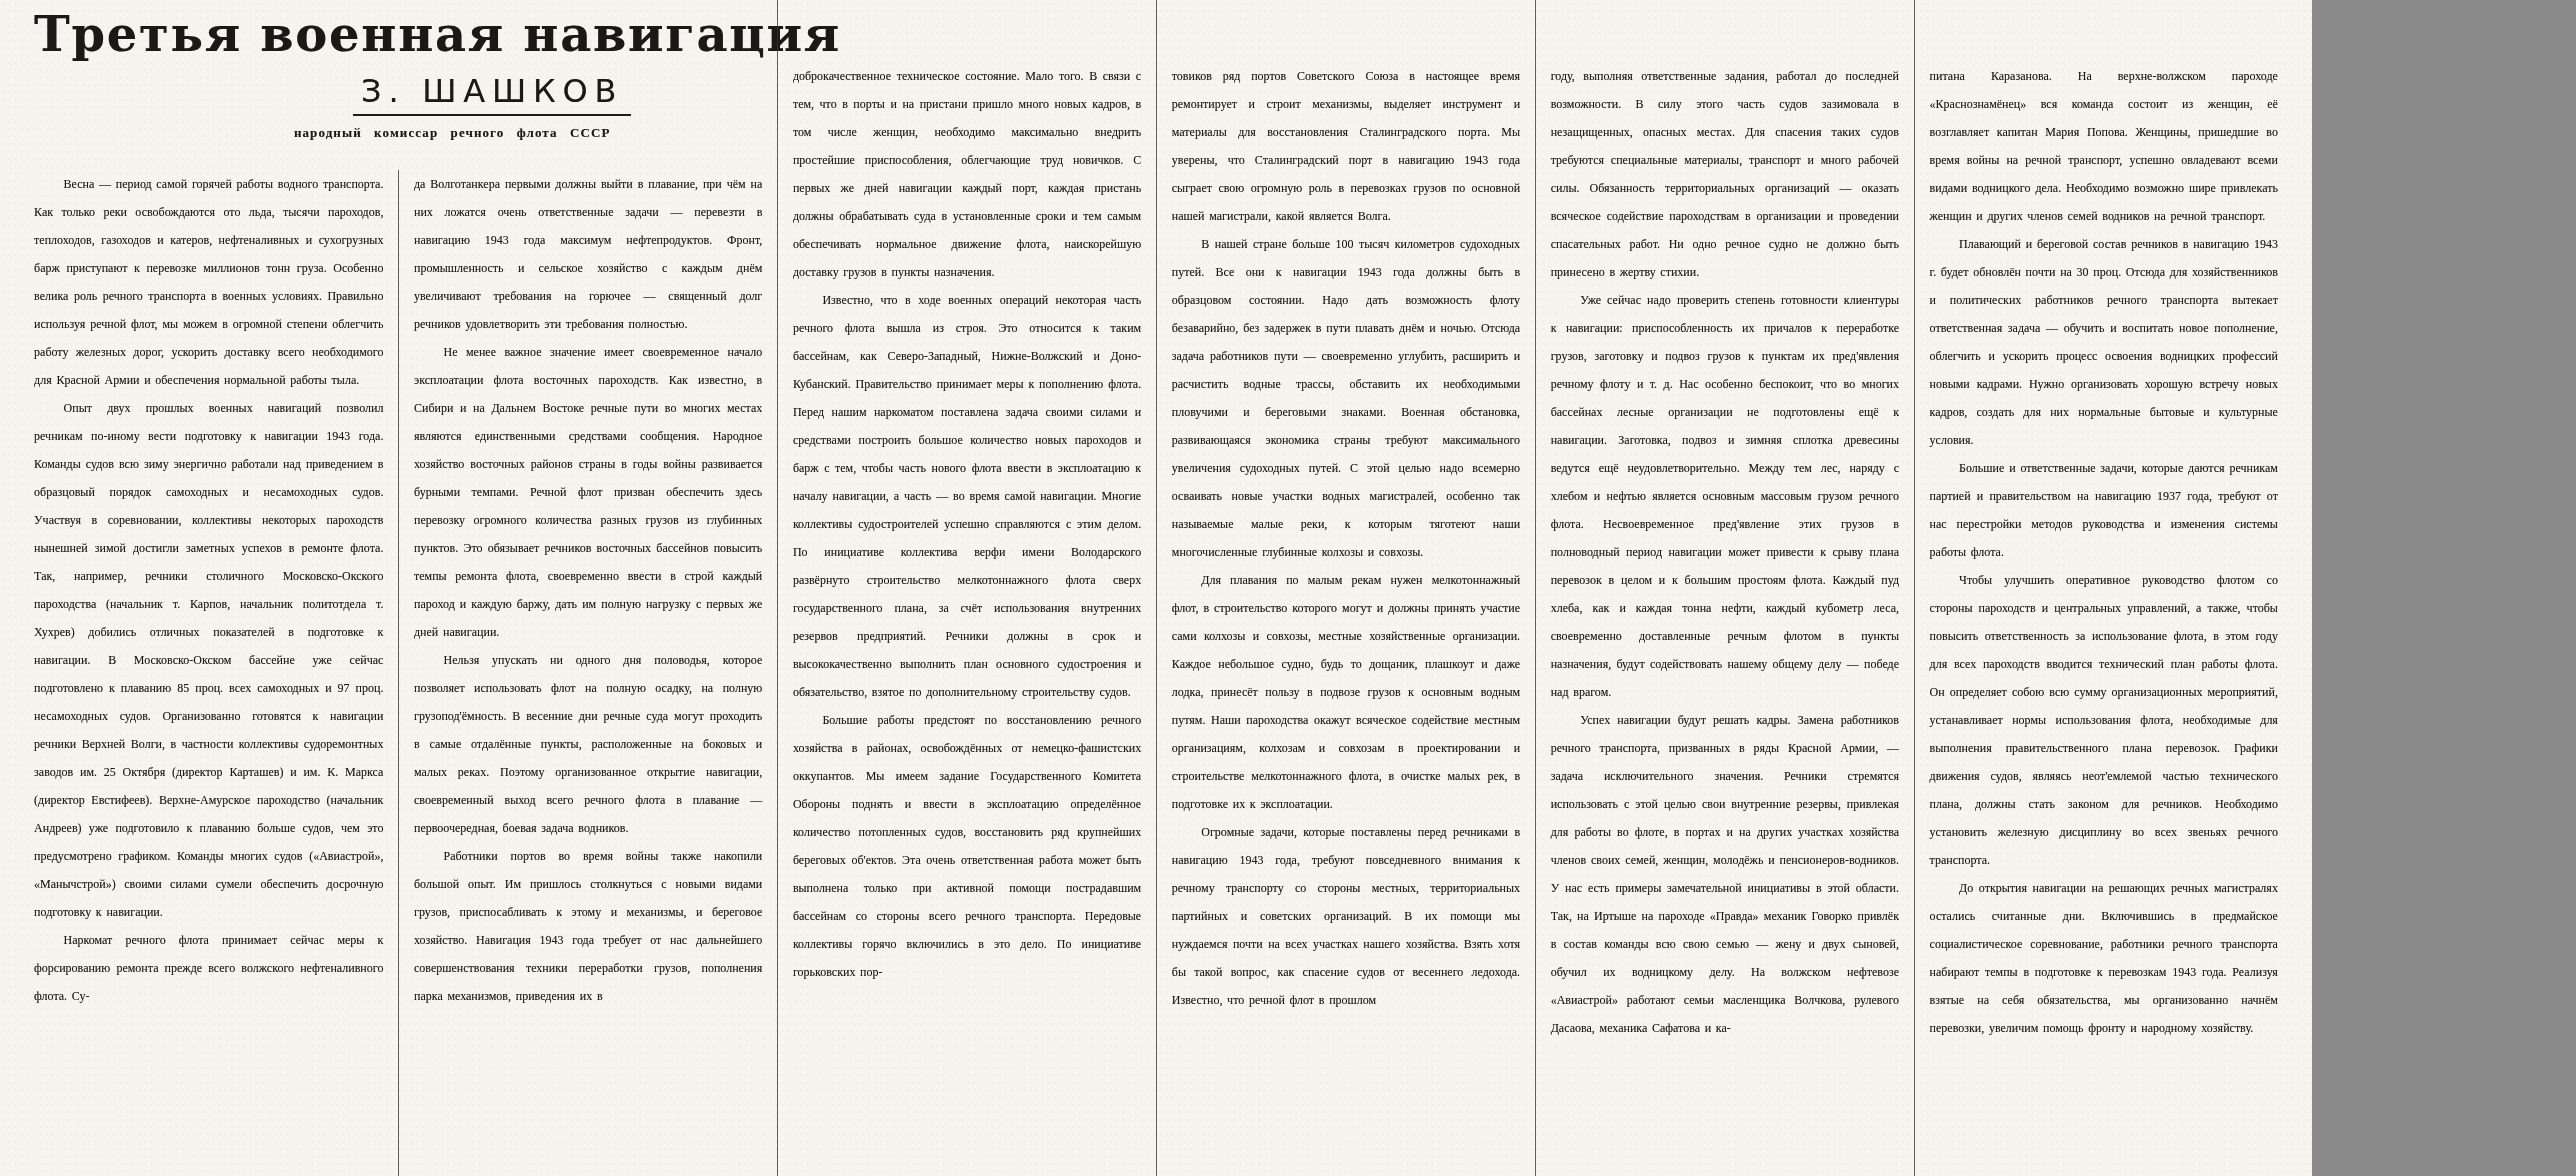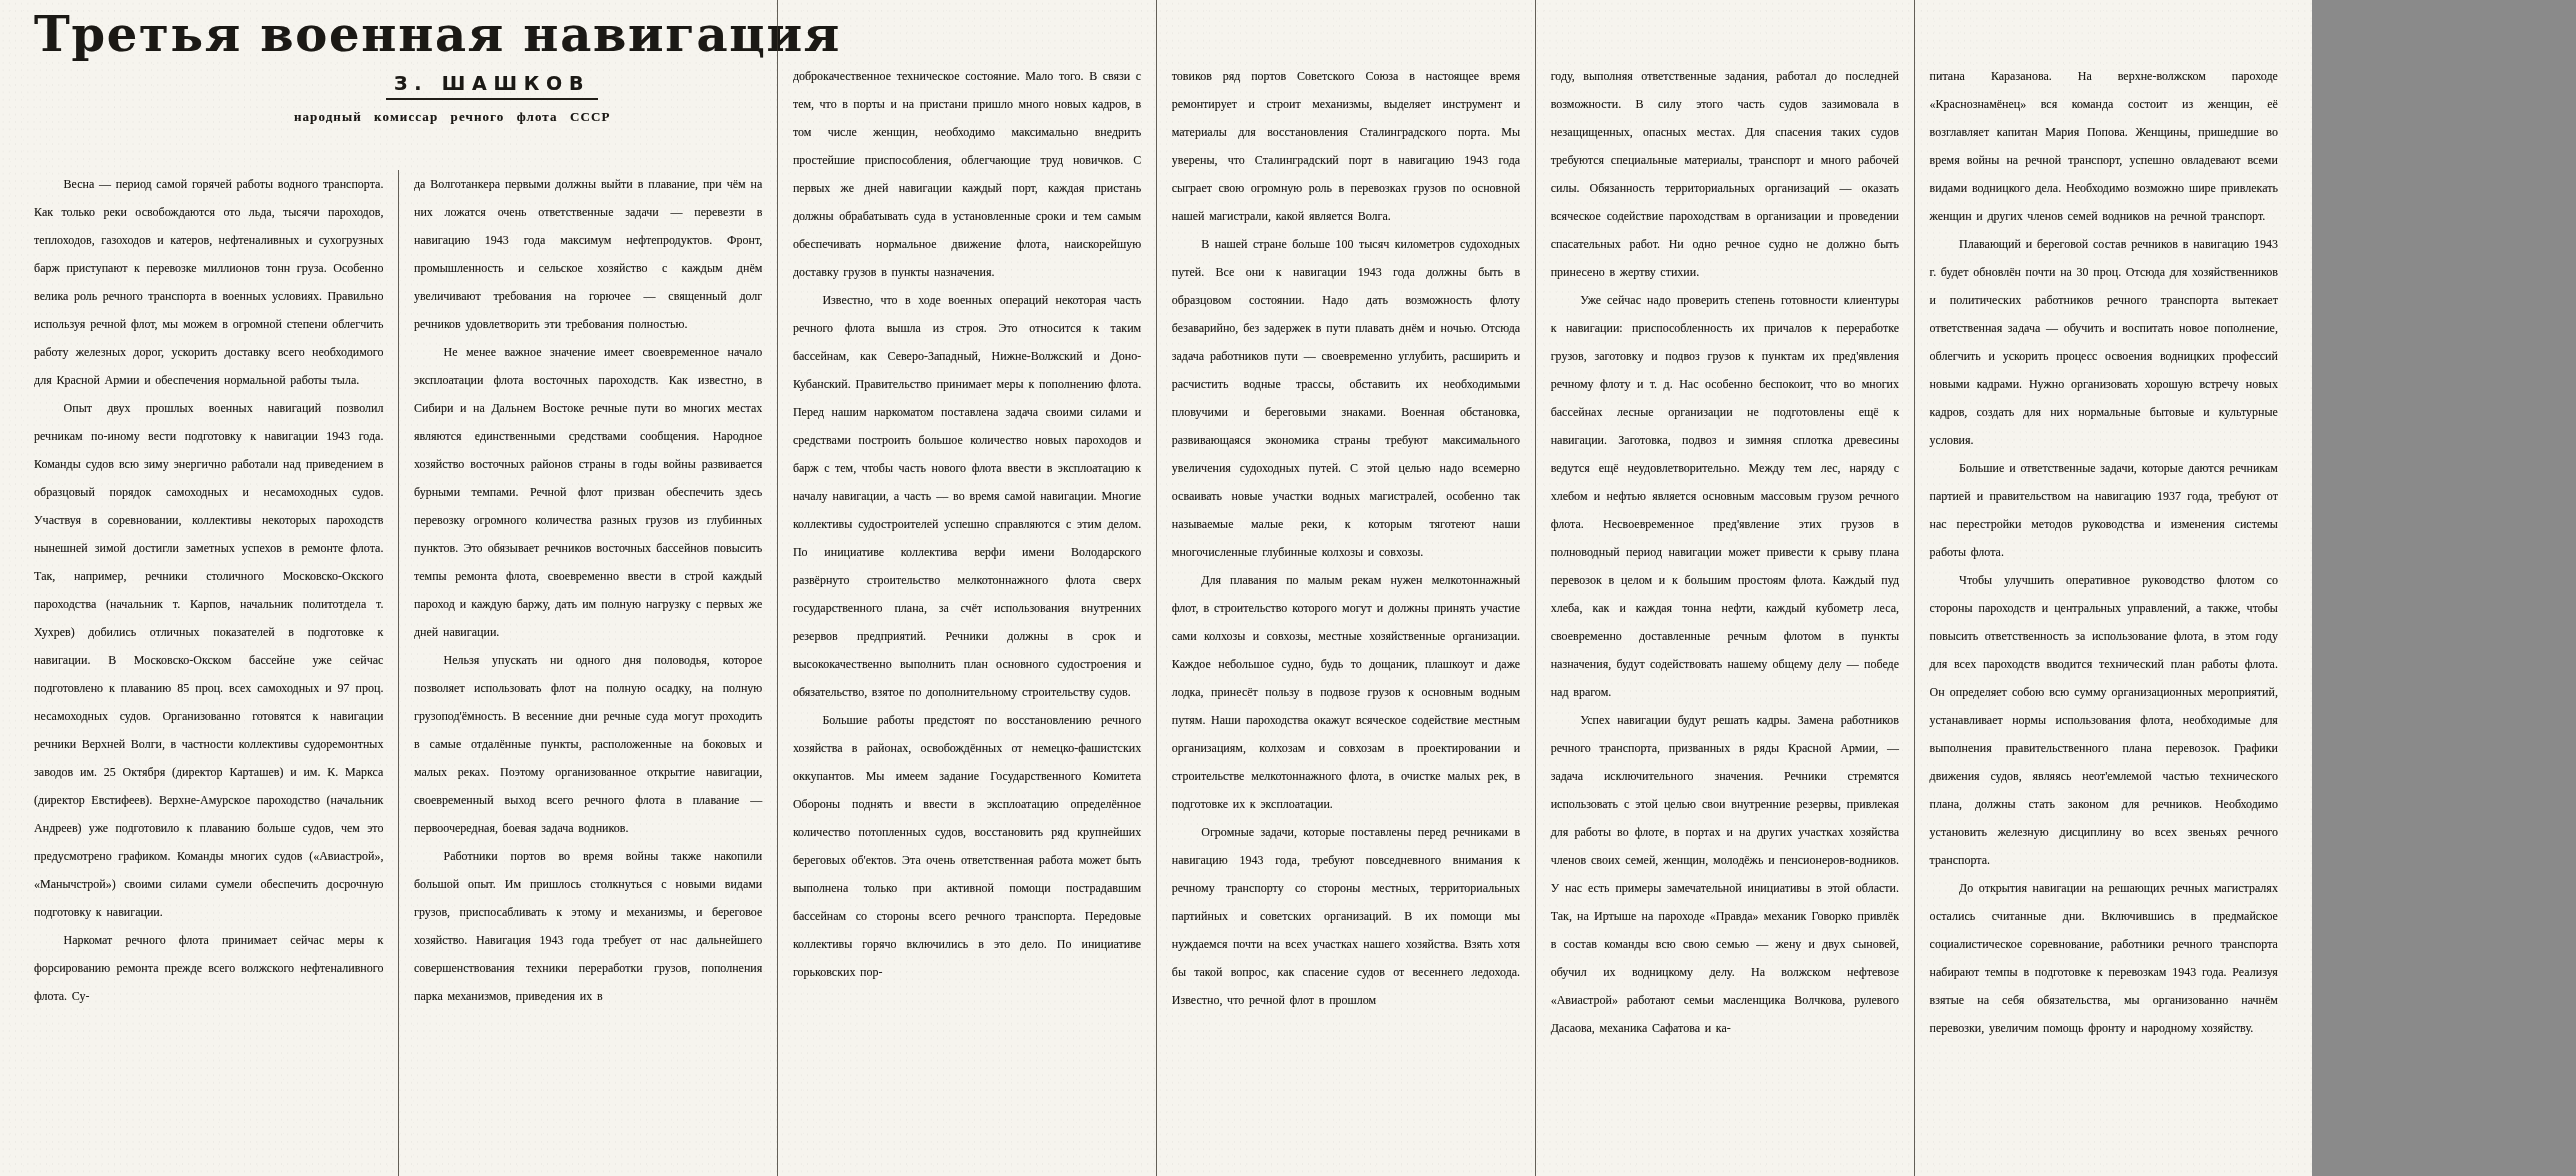--- a/index.html
+++ b/index.html
@@ -57,22 +57,22 @@
     font-size: 48px;
     font-weight: bold;
     letter-spacing: 1.7px;
     margin: 1.1px 0 0 0;
     white-space: nowrap;
   }
   .byline-wrap { margin-top: 10.2px; transform: translateX(94px); }
   .byline {
     display: inline-block;
     font-family: "DejaVu Sans", "Liberation Sans", sans-serif;
-    font-weight: bold;
-    font-size: 19px;
+    font-weight: normal;
+    font-size: 32px;
     letter-spacing: 6.8px;
     border-bottom: 2.3px solid #201d18;
     padding: 0 8px 4.5px 8px;
   }
   .byline-role-wrap { margin-top: 9px; transform: translateX(54px); }
   .byline-role {
     display: inline-block;
     font-family: Liberation Serif, serif;
     font-weight: bold;
     font-size: 13px;

